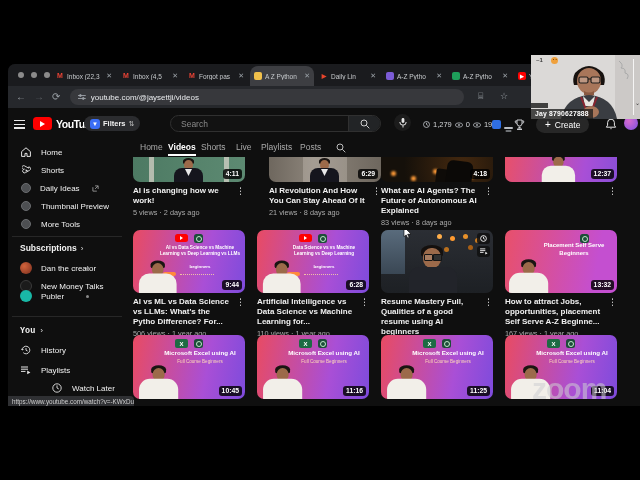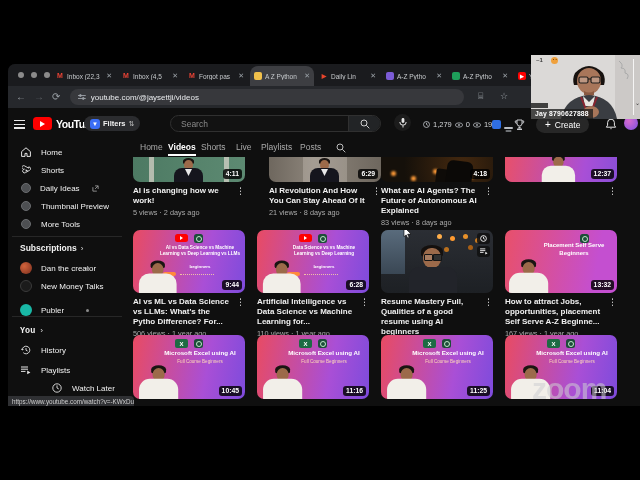--- a/index.html
+++ b/index.html
@@ -366,21 +366,21 @@
       <div class="shead" style="top:101px;"><span>Subscriptions</span><span class="ch">›</span></div>
       <div class="srow" style="top:118px;">
         <span class="sav" style="background:radial-gradient(circle at 35% 35%,#d2643c,#7a2e1e);"></span>
         <span class="stx">Dan the creator</span>
         <span class="dot"></span>
       </div>
       <div class="srow" style="top:136px;text-align:center;">
         <span class="sav" style="background:#1b1b1b;border:1px solid #3a3a3a;box-sizing:border-box;"></span>
         <span class="stx">New Money Talks</span>
       </div>
-      <div class="srow" style="top:160px;">
+      <div class="srow" style="top:146px;">
         <span class="sav" style="background:#19b8a6;"></span>
         <span class="stx">Publer</span>
         <span class="dot"></span>
       </div>
       <div class="sdiv" style="top:174px;"></div>
       <div class="shead" style="top:184px;font-family:Liberation Mono, monospace;"><span>You</span><span class="ch">›</span></div>
       <div class="srow" style="top:200px;text-align:right;">
         <span class="sic">
             <svg width="10" height="10" viewBox="0 0 10 10">
               <path d="M1.2 5a3.8 3.8 0 1 1 1.1 2.7M1.2 5 .4 3.8M1.2 5l1.3-.6" fill="none" stroke="#e5e5e5" stroke-width=".9"></path>

